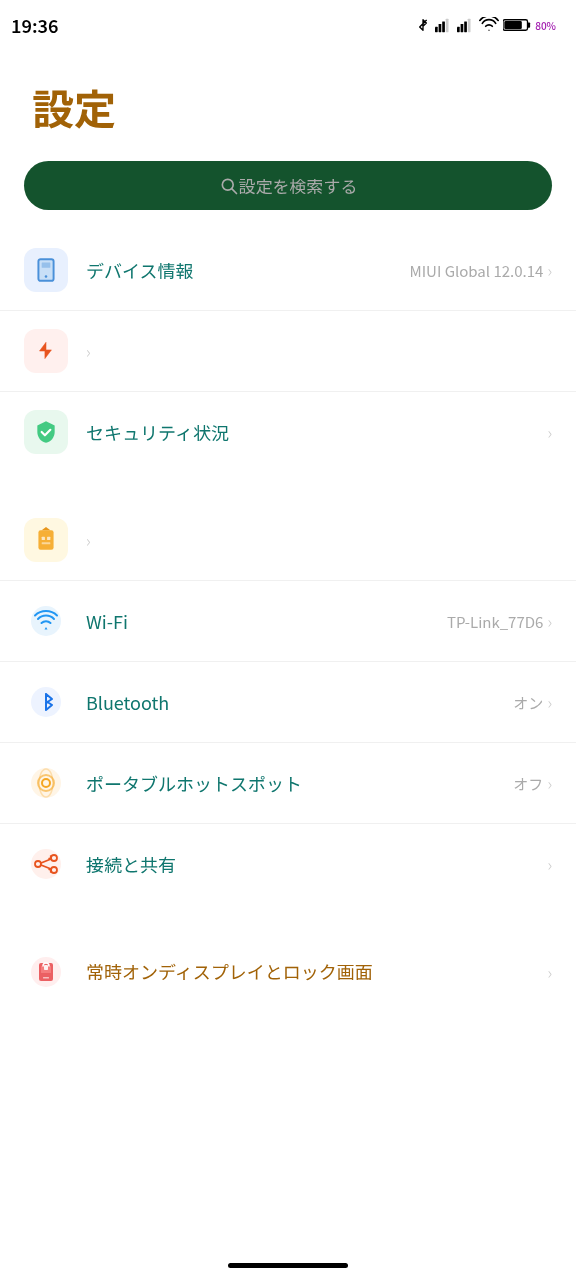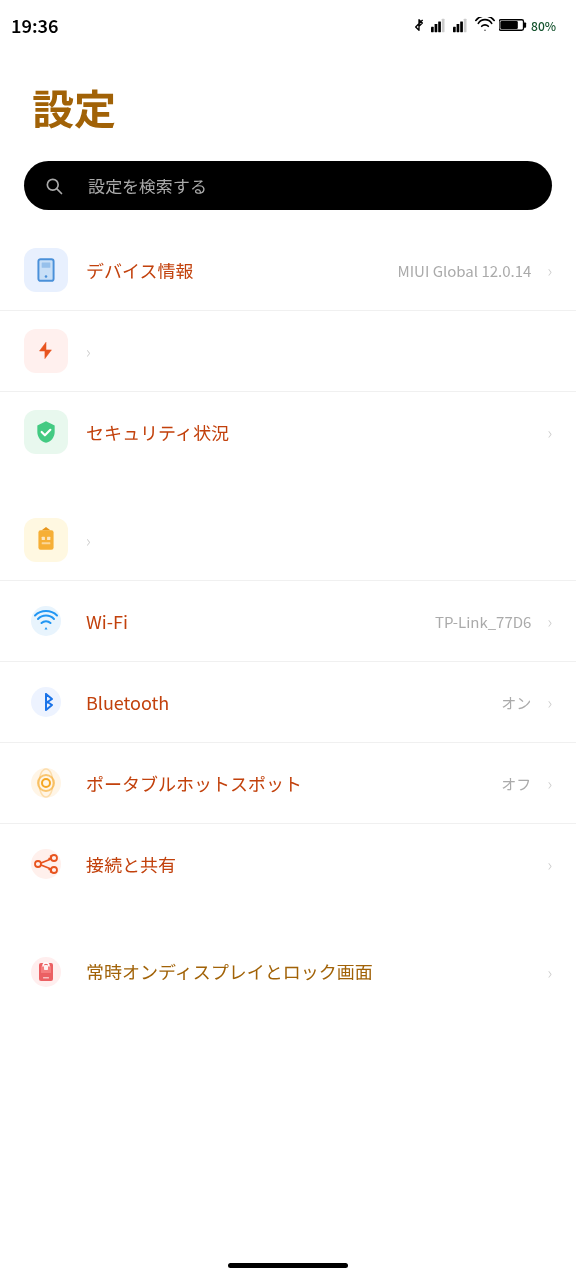--- a/index.html
+++ b/index.html
@@ -24,22 +24,22 @@
       font-size: 18px;
       font-weight: 600;
       color: #000;
     }
     .status-icons {
       display: flex;
       align-items: center;
       gap: 4px;
     }
     .status-icons span {
-      font-size: 12px;
-      color: #14532d;
+      font-size: 10px;
+      color: #a21caf;
     }
     .battery-text {
       font-size: 13px;
       font-weight: 500;
     }
 
     
     .page-header {
       padding: 30px 32px 16px 32px;
     }
@@ -49,24 +49,25 @@
       color: #a16207;
     }
 
     
     .search-container {
       padding: 8px 24px 20px 24px;
     }
     .search-bar {
       display: flex;
       align-items: center;
-      background: #000000;
+      background: #14532d;
       border-radius: 28px;
       padding: 12px 20px;
-      gap: 24px;
+      gap: 0;
+      justify-content: center;
     }
     .search-icon-wrap {
       color: #aaa;
       font-size: 18px;
     }
     .search-placeholder {
       font-size: 17px;
       color: #aaa;
     }
 
@@ -104,28 +105,28 @@
       font-size: 22px;
     }
 
     .item-content {
       flex: 1;
       display: flex;
       flex-direction: column;
     }
     .item-title {
       font-size: 18px;
-      color: #c2410c;
+      color: #0f766e;
       font-weight: 400;
     }
 
     .item-right {
       display: flex;
       align-items: center;
-      gap: 16px;
+      gap: 4px;
     }
     .item-subtitle {
       font-size: 15px;
       color: #aaa;
     }
     .chevron {
       color: #ccc;
       font-size: 16px;
       font-weight: 300;
     }

